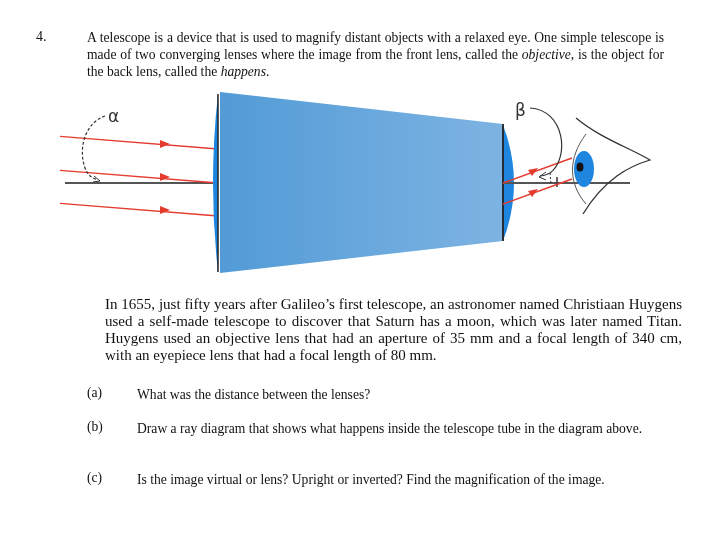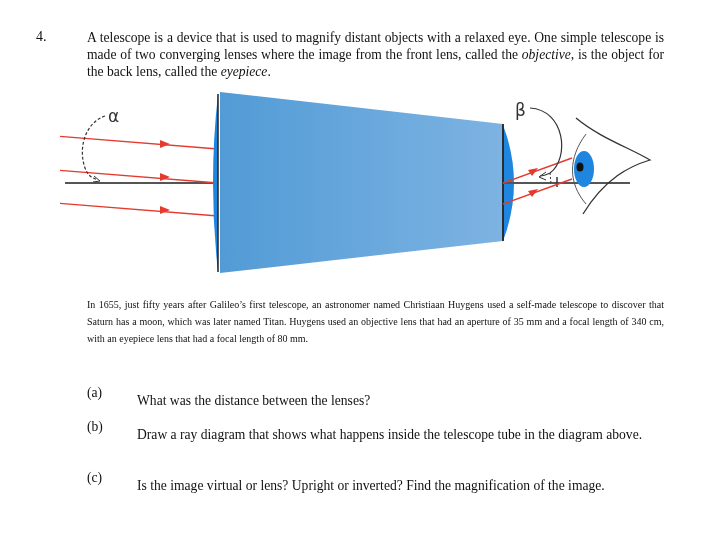--- a/index.html
+++ b/index.html
@@ -3,33 +3,33 @@
 <meta charset="utf-8">
 <style>
   html, body { margin: 0; padding: 0; background: #ffffff; }
   body { width: 705px; height: 534px; position: relative; overflow: hidden;
          font-family: "Liberation Serif", serif; color: #111; }
   .qnum { position: absolute; left: 36px; top: 29px; font-size: 14px; }
   .intro { position: absolute; left: 87px; top: 29px; width: 577px; font-size: 13.6px;
            line-height: 17px; text-align: justify; text-align-last: left; }
   .intro i { font-style: italic; font-family: Liberation Serif, serif; }
   .diagram { position: absolute; left: 60px; top: 88px; width: 640px; height: 200px; }
-  .para { position: absolute; left: 87px; top: 296px; width: 577px; font-size: 10px;
+  .para { position: absolute; left: 105px; top: 296px; width: 577px; font-size: 15px;
           line-height: 17px; text-align: justify; }
   .part { position: absolute; left: 87px; font-size: 13.6px; line-height: 17px; }
   .part .lbl { position: absolute; left: 0; top: 0; width: 40px; }
-  .part .txt { position: absolute; left: 50px; top: 8px; width: 527px; text-align: justify; }
+  .part .txt { position: absolute; left: 50px; top: 2px; width: 527px; text-align: justify; }
 </style>
 </head>
 <body>
 
 <div class="qnum">4.</div>
 
 <div class="intro">
-  <span>A telescope is a device that is used to magnify distant objects with a relaxed eye. One simple telescope is made of two converging lenses where the image from the front lens, called the </span><i>objective</i><span>, is the object for the back lens, called the </span><i>eyepiece</i><span>.</span>
+  <span>A telescope is a device that is used to magnify distant objects with a relaxed eye. One simple telescope is made of two converging lenses where the image from the front lens, called the </span><i>objective</i><span>, is the object for the back lens, called the </span><i>happens</i><span>.</span>
 </div>
 
 <div class="diagram">
   <svg width="640" height="200" viewBox="0 0 640 200" xmlns="http://www.w3.org/2000/svg">
     <defs>
       <linearGradient id="tubeGrad" x1="0" x2="1" y1="0" y2="0">
         <stop offset="0" stop-color="#529bd6"></stop>
         <stop offset="1" stop-color="#7db3e2"></stop>
       </linearGradient>
       <marker id="arr" markerWidth="8" markerHeight="8" refX="4" refY="4" orient="auto">

